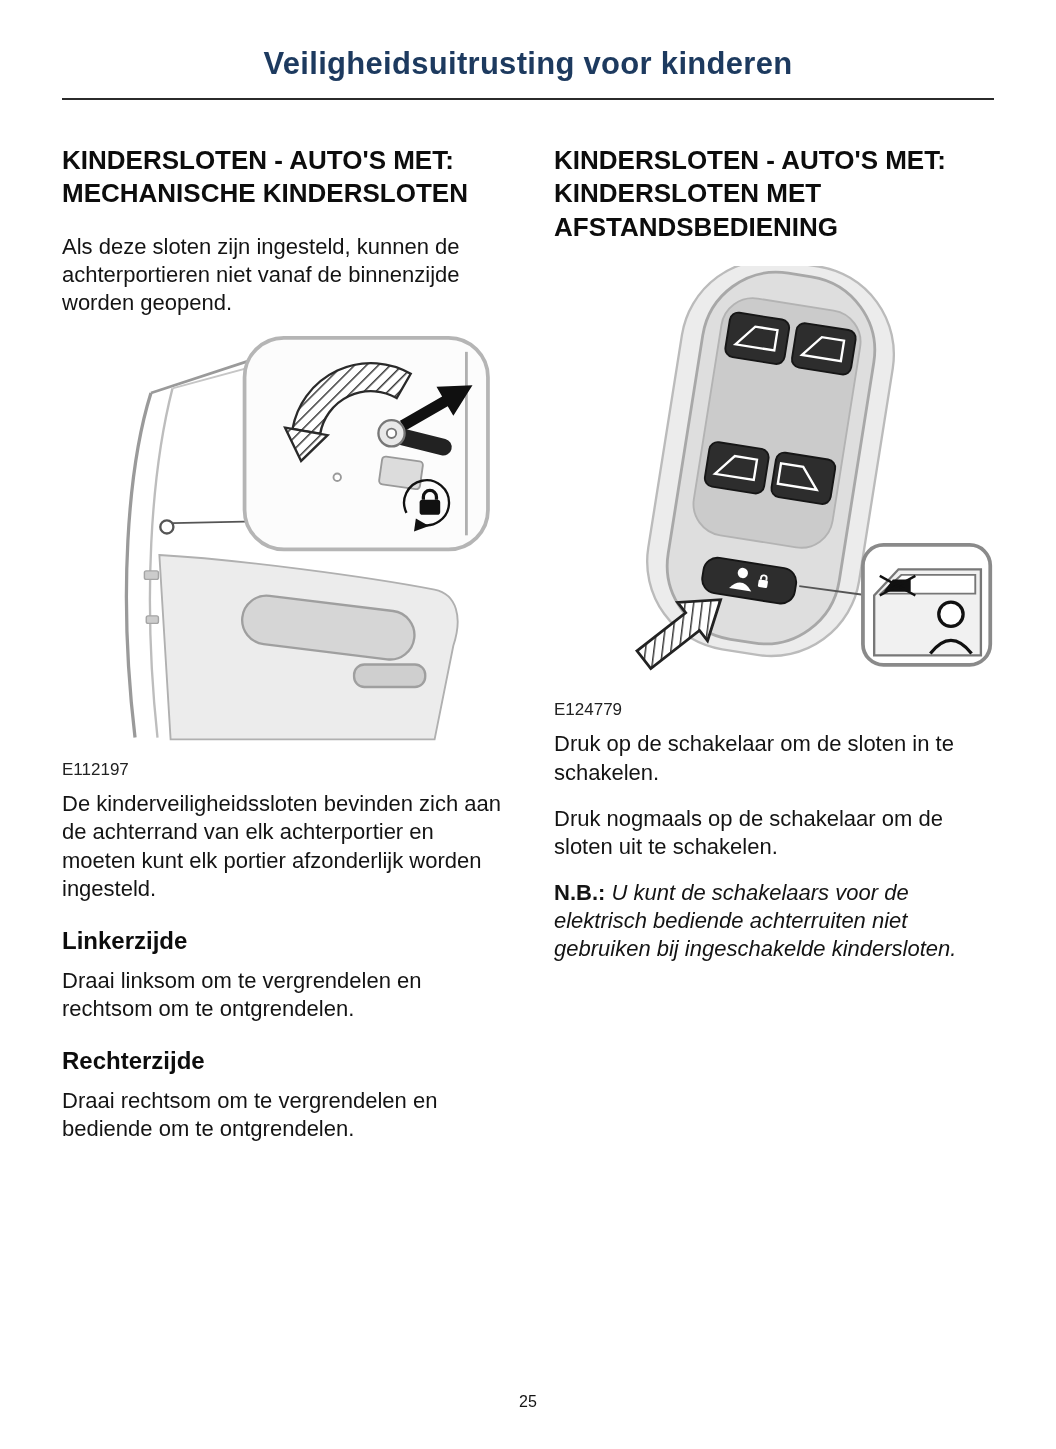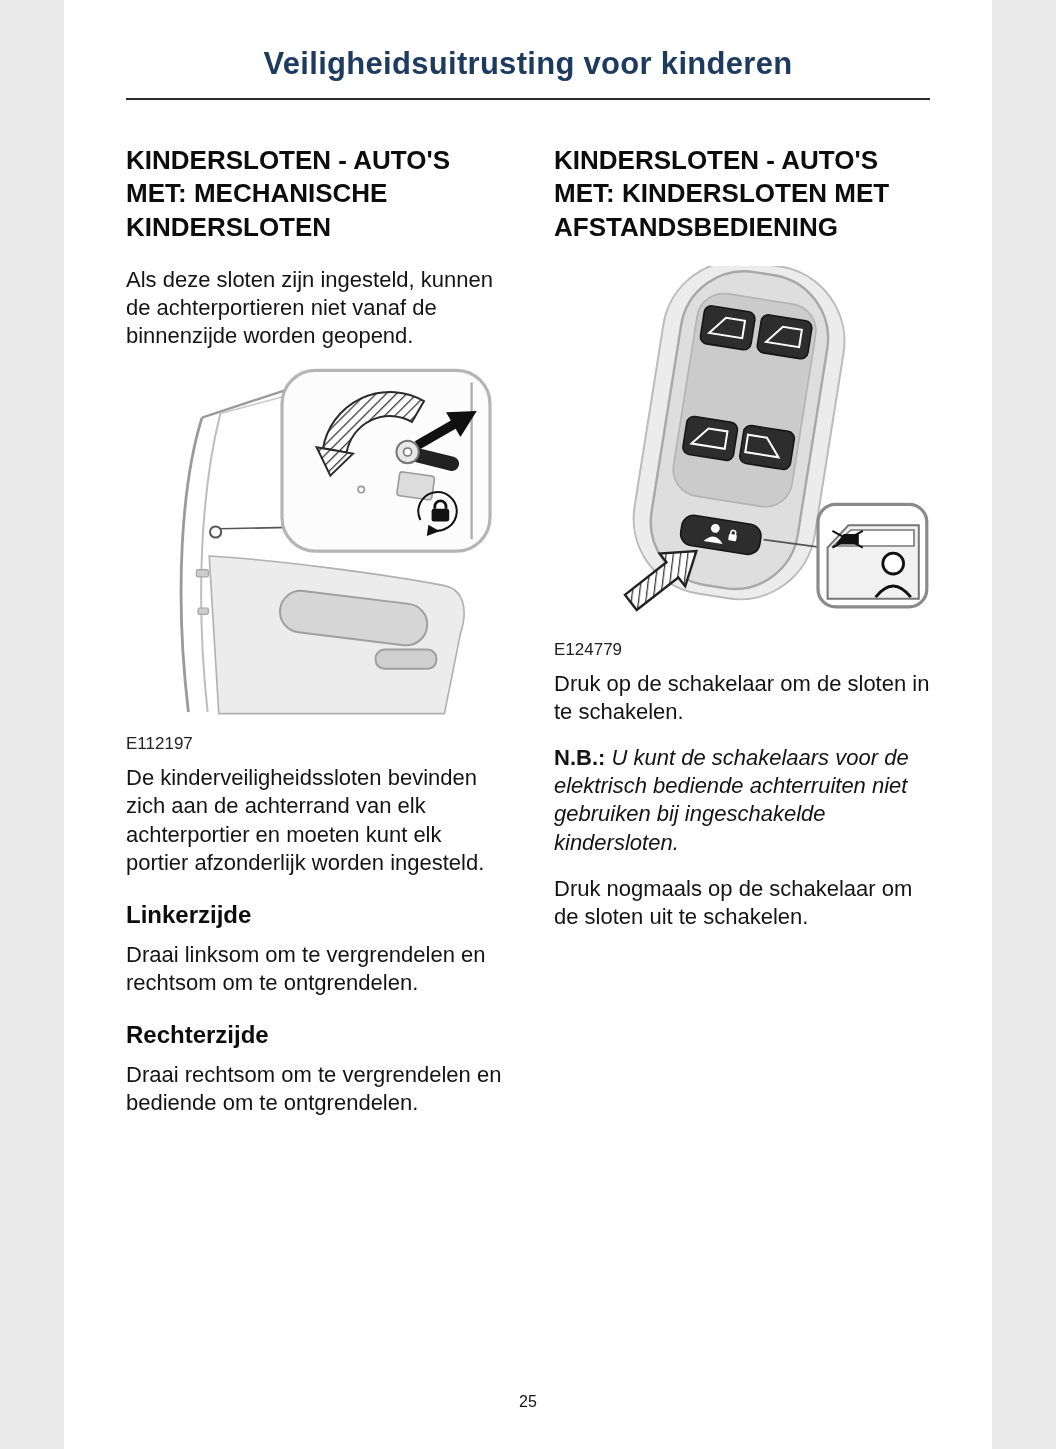--- a/index.html
+++ b/index.html
@@ -1,20 +1,20 @@
 <!DOCTYPE html>
 <html><head>
 <meta charset="utf-8">
 <style>
   * { margin: 0; padding: 0; box-sizing: border-box; }
   html,body { background: #e9e9e9; }
   body { font-family: "Liberation Sans", sans-serif; color: #141414; }
 
   .page {
-    width: 928px; height: 1449px;
+    width: 1056px; height: 1449px;
     margin: 0 auto;
     background: #ffffff;
     position: relative;
     padding: 46px 62px 0 62px;
     overflow: hidden;
   }
 
   .header h1 {
     text-align: center;
     font-size: 31px;
@@ -215,23 +215,23 @@
               <circle cx="424" cy="372" r="13" fill="#ffffff" stroke="#111111" stroke-width="3.5"></circle>
               <path d="M402,414 q22,-28 44,0" fill="none" stroke="#111111" stroke-width="3.5"></path>
             </g>
           </g>
         </svg>
         <figcaption>E124779</figcaption>
       </figure>
 
       <p class="body">Druk op de schakelaar om de sloten in te schakelen.</p>
 
+      <p class="body">Druk nogmaals op de schakelaar om de sloten uit te schakelen.</p>
+
       <p class="body note"><span class="nb">N.B.:</span> <span class="it">U kunt de schakelaars voor de elektrisch bediende achterruiten niet gebruiken bij ingeschakelde kindersloten.</span></p>
-
-      <p class="body">Druk nogmaals op de schakelaar om de sloten uit te schakelen.</p>
     </section>
 
   </div>
 
   <footer>
     <div class="page-number">25</div>
   </footer>
 
 </div>
 

